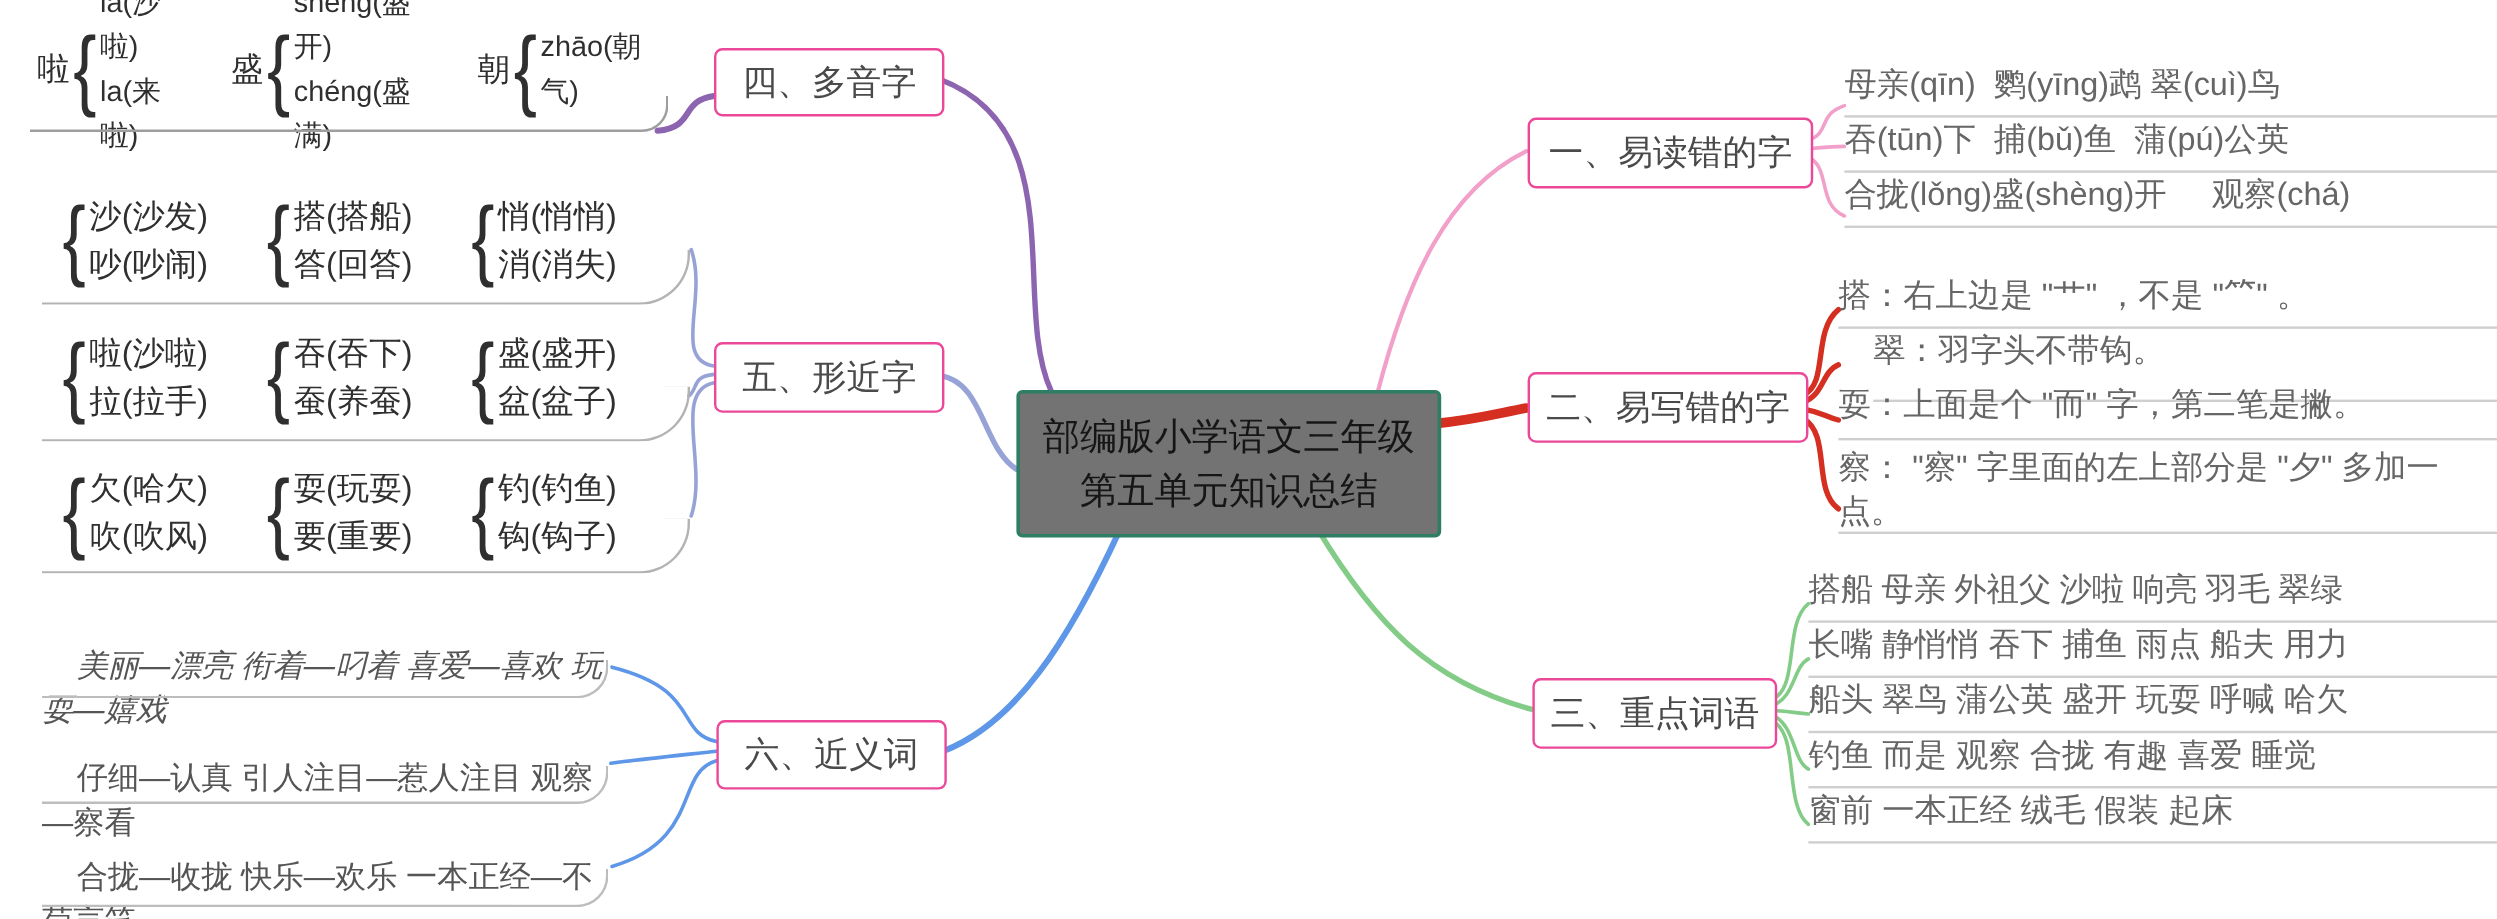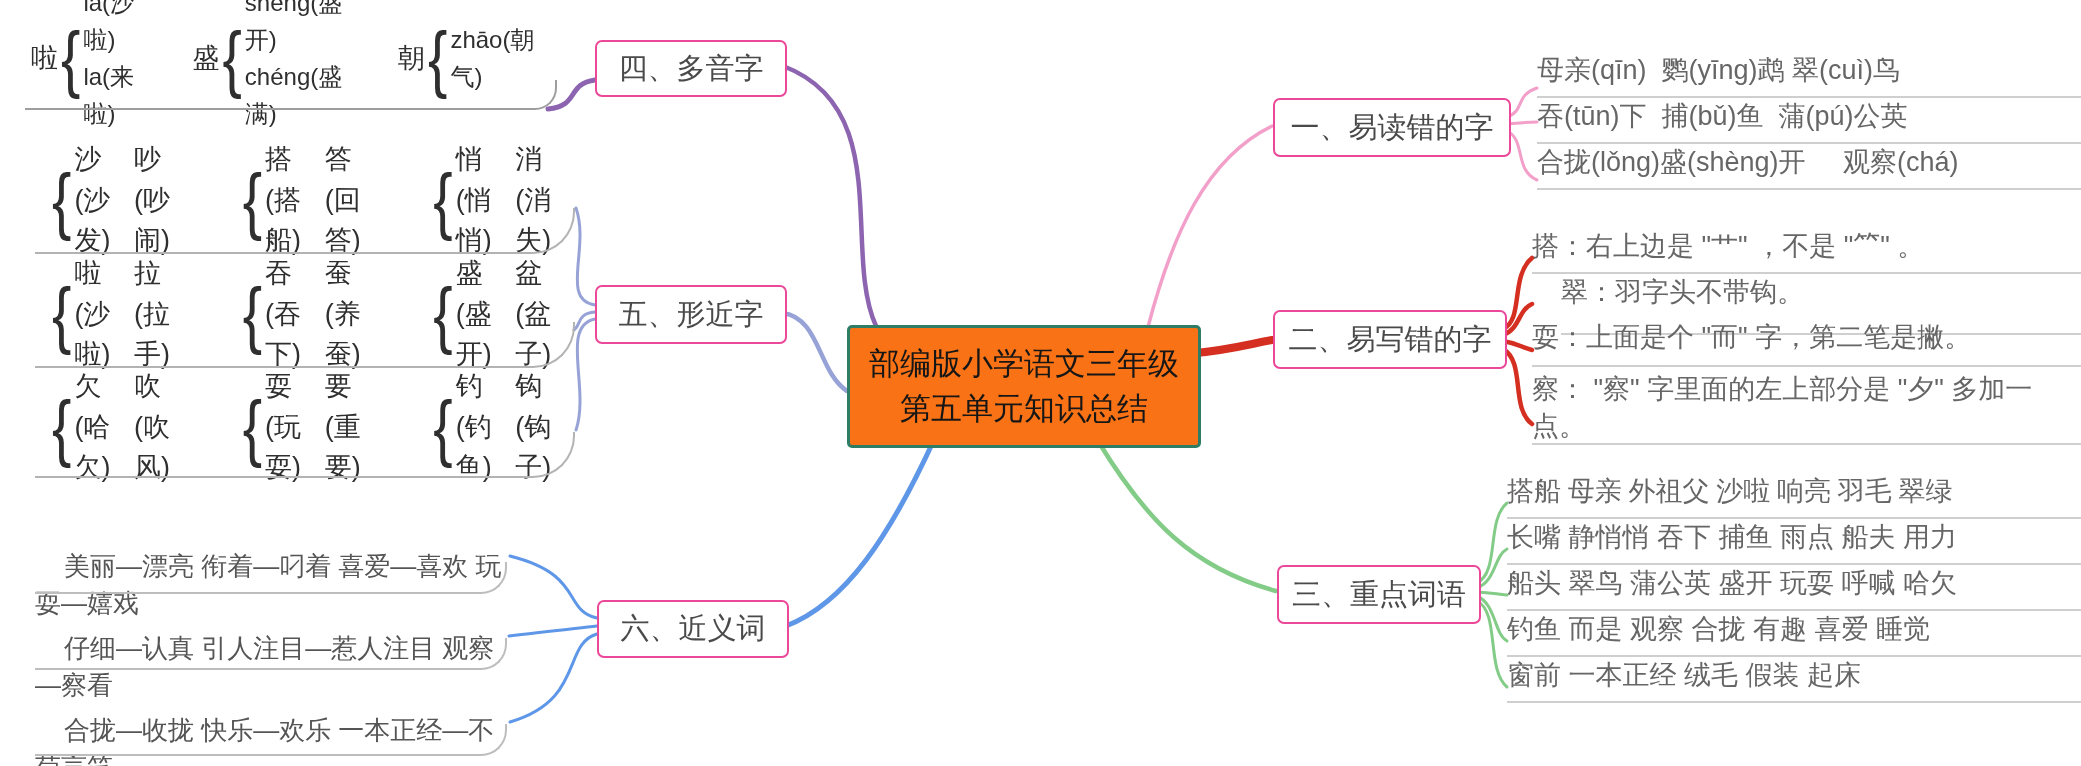--- a/index.html
+++ b/index.html
@@ -6,21 +6,21 @@
   .canvas{
     position:relative;width:2081px;height:766px;background:#ffffff;overflow:hidden;
     font-family:"Liberation Sans","DejaVu Sans",sans-serif;
   }
   svg.branches{position:absolute;left:0;top:0;width:2081px;height:766px;pointer-events:none;}
   svg.branches path{fill:none;stroke-linecap:round;}
 
   
   .center-node{
     position:absolute;left:847px;top:325px;width:348px;height:117px;
-    border:3px solid #2e7d64;border-radius:5px;background:#f97316;
+    border:3px solid #2e7d64;border-radius:5px;background:#737373;
     display:flex;flex-direction:column;align-items:center;justify-content:center;
     font-size:31px;line-height:1.45;color:#161616;text-align:center;z-index:3;
   }
 
   
   .tnode{
     position:absolute;border:2px solid #ec4899;border-radius:7px;background:#ffffff;
     display:flex;align-items:center;justify-content:center;
     font-size:29px;color:#4a4a4a;z-index:3;white-space:nowrap;
   }
@@ -41,24 +41,24 @@
   .duoyin{left:25px;top:6px;width:532px;height:104px;display:flex;align-items:center;gap:34px;padding-left:6px;box-sizing:border-box;}
   .duoyin .curve-underline{height:28px;border-bottom-right-radius:22px;border-color:#9e9e9e;}
   .pygroup{display:flex;align-items:center;color:#2f2f2f;}
   .pybase{font-size:27px;}
   .brace{font-size:58px;font-weight:300;transform:scaleY(1.28);margin:0 3px;color:#2f2f2f;line-height:1;}
   .pycol{display:flex;flex-direction:column;font-size:24px;line-height:1.55;}
 
   .xrow{box-sizing:border-box;left:35px;width:540px;height:108px;display:flex;align-items:center;gap:46px;padding-left:14px;}
   .xrowA{top:146px;} .xrowB{top:260px;} .xrowC{top:376px;height:102px;}
   .xgroup{display:flex;align-items:center;color:#2f2f2f;}
-  .xcol{display:flex;font-size:27px;line-height:1.5;}
+  .xcol{display:flex;flex-direction:column;font-size:27px;line-height:1.5;}
 
   .jblock{box-sizing:border-box;left:35px;width:472px;color:#555;font-size:26px;line-height:37px;white-space:pre-wrap;padding-top:3px;}
-  .jb1{top:508px;height:86px;} .jb2{top:590px;height:80px;} .jb3{top:672px;height:84px;}
+  .jb1{top:496px;height:86px;font-style:italic;} .jb2{top:590px;height:80px;} .jb3{top:672px;height:84px;}
   .jblock .curve-underline{height:30px;border-bottom-right-radius:26px;border-color:#bdbdbd;}
 
   
   .rline{
     position:absolute;z-index:2;box-sizing:border-box;color:#666;font-size:27px;
     border-bottom:2px solid #cfcfcf;display:flex;
     padding-bottom:5px;white-space:pre-wrap;
   }
   .yidu{left:1537px;width:544px;height:46px;}
   .y1{top:52px;} .y2{top:98px;} .y3{top:144px;}

